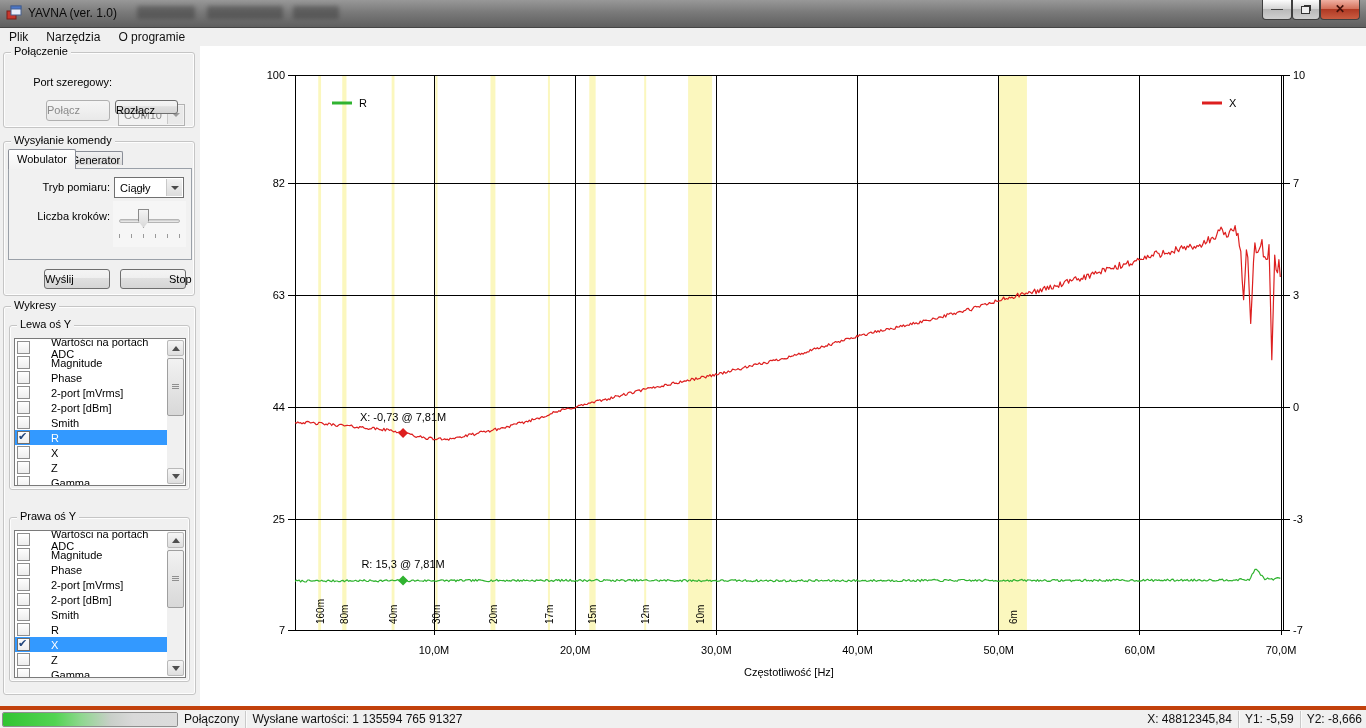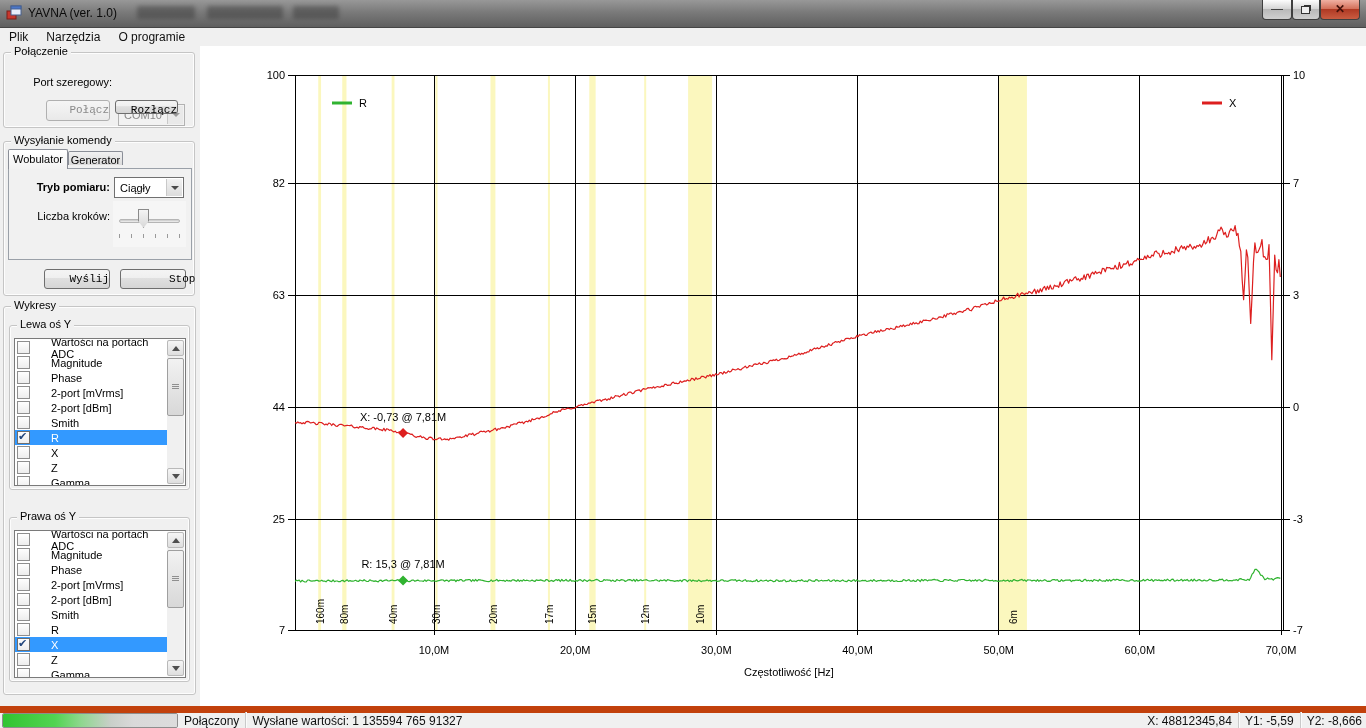--- a/index.html
+++ b/index.html
@@ -21,23 +21,23 @@
   .glyph-restore { display:inline-block; width:9px; height:8px; border:1px solid #333; background:#eee; box-shadow:2px -2px 0 -1px #333; margin-top:6px; margin-left:-2px; }
 
   
   #menubar { left:0; top:28px; width:1366px; height:18px; background:#f0f0f0; display:flex; align-items:center; }
   .menu-item { padding:0 9px; font-size:12px; color:#111; height:18px; line-height:18px; cursor:default; }
 
   
   .groupbox { border:1px solid #c5c5c5; border-radius:3px; box-shadow:inset 0 0 0 1px #fdfdfd; }
   .gb-label { position:absolute; top:-8px; left:7px; background:#f0f0f0; padding:0 3px; font-size:11px; color:#000; }
   .lbl { position:absolute; font-size:11px; color:#000; }
-  .btn { position:absolute; font-size:11px; color:#000; text-align:right;
+  .btn { position:absolute; font-size:11px; color:#000; text-align:left;
     background:linear-gradient(180deg,#f4f4f4,#efefef 45%,#e0e0e0 46%,#d5d5d5);
-    border:1px solid #6e6e6e; border-radius:3px; cursor:pointer;font-family:Liberation Mono, monospace; }
+    border:1px solid #6e6e6e; border-radius:3px; cursor:pointer; }
   .btn.disabled { color:#8a8a8a; border-color:#b0b0b0;
     background:linear-gradient(180deg,#f5f5f5,#f0f0f0 45%,#e9e9e9); cursor:default; }
   .combo { position:absolute; background:#fff; border:1px solid #707070; font-size:11px; color:#000;
     padding-left:5px; display:flex; align-items:center; cursor:default; }
   .combo .arrowbox { position:absolute; right:1px; top:1px; bottom:1px; width:16px;
     background:linear-gradient(180deg,#f2f2f2,#dcdcdc); border-left:1px solid #c9c9c9;
     display:flex; align-items:center; justify-content:center; }
   .combo .arr { width:0; height:0; border-left:4px solid transparent; border-right:4px solid transparent; border-top:4px solid #4a4a4a; }
   .combo.disabled { background:#f2f2f2; color:#8a8a8a; border-color:#b2b2b2; }
   .combo.disabled .arrowbox { background:#e9e9e9; }
@@ -77,21 +77,21 @@
   .sb-thumb { position:absolute; left:0; width:17px; height:58px; top:18px;
     background:linear-gradient(180deg,#f2f2f2,#d8d8d8); border:1px solid #9f9f9f; border-radius:2px; cursor:pointer; }
   .sb-thumb::after { content:""; position:absolute; left:4px; right:4px; top:50%; margin-top:-3px; height:6px;
     background:repeating-linear-gradient(180deg,#8f8f8f 0 1px,transparent 1px 2px); }
 
   
   #chart-wrap { left:200px; top:46px; width:1166px; height:660px; background:#fff; }
   svg text { font-family:"Liberation Sans", sans-serif; }
 
   
-  #statusbar { left:0; top:706px; width:1366px; height:22px; background:#f0f0f0; border-top:7px solid #c2410c;
+  #statusbar { left:0; top:706px; width:1366px; height:22px; background:#f0f0f0; border-top:4px solid #c2410c;
     display:flex; align-items:center; font-size:12px; color:#111; }
   .sep { width:1px; height:17px; background:#c9c9c9; box-shadow:1px 0 0 #fbfbfb; margin:0 6px; }
   #progress { position:relative; margin-left:2px; width:176px; height:15px; border:1px solid #8e8e8e; border-radius:2px;
     background:linear-gradient(180deg,#e9e9e9,#d6d6d6); overflow:hidden; }
   #progress-fill { position:absolute; left:0; top:0; bottom:0; width:100%;
     background:linear-gradient(90deg,#31c431,#52d452 30%,#8fd78f 45%,#c9cfc9 62%,#d9d9d9 75%,#dcdcdc);
   }
   #sb-right { margin-left:auto; display:flex; align-items:center; margin-right:4px; }
 </style>
 </head>
@@ -127,24 +127,24 @@
   <span class="arrowbox">
       <span class="arr"></span>
     </span>
 </div>
 <div class="btn disabled" style="left:46px;top:100px;width:64px;height:21px;line-height:19px;">Połącz</div>
 <div class="btn" style="left:115px;top:100px;width:63px;height:14px;line-height:19px;">Rozłącz</div>
 
 <div class="groupbox abs" style="left:3px;top:141px;width:192px;height:155px;">
   <span class="gb-label">Wysyłanie komendy</span>
 </div>
-<div class="tab active abs" style="left:8px;top:149px;width:60px;height:20px;line-height:19px;">Wobulator</div>
+<div class="tab active abs" style="left:8px;top:149px;width:68px;height:20px;line-height:19px;">Wobulator</div>
 <div class="tab inactive abs" style="left:68px;top:151px;width:55px;height:14px;line-height:17px;">Generator</div>
 <div id="tab-page" class="abs" style="left:8px;top:168px;width:184px;height:92px;z-index:1;"></div>
-<span class="lbl" style="left:20px;top:181px;width:90px;text-align:right;z-index:2;font-weight:bold;">Tryb pomiaru:</span>
+<span class="lbl" style="left:20px;top:181px;width:90px;text-align:right;z-index:2;">Tryb pomiaru:</span>
 <div class="combo" style="left:114px;top:177px;width:70px;height:21px;z-index:2;">
   <span>Ciągły</span>
   <span class="arrowbox">
       <span class="arr"></span>
     </span>
 </div>
 <span class="lbl" style="left:20px;top:210px;width:90px;text-align:right;z-index:2;">Liczba kroków:</span>
 <div id="trackbar" class="abs" style="left:113px;top:201px;width:73px;height:46px;z-index:2;">
   <div id="tb-groove"></div>
   <div id="tb-thumb"></div>

